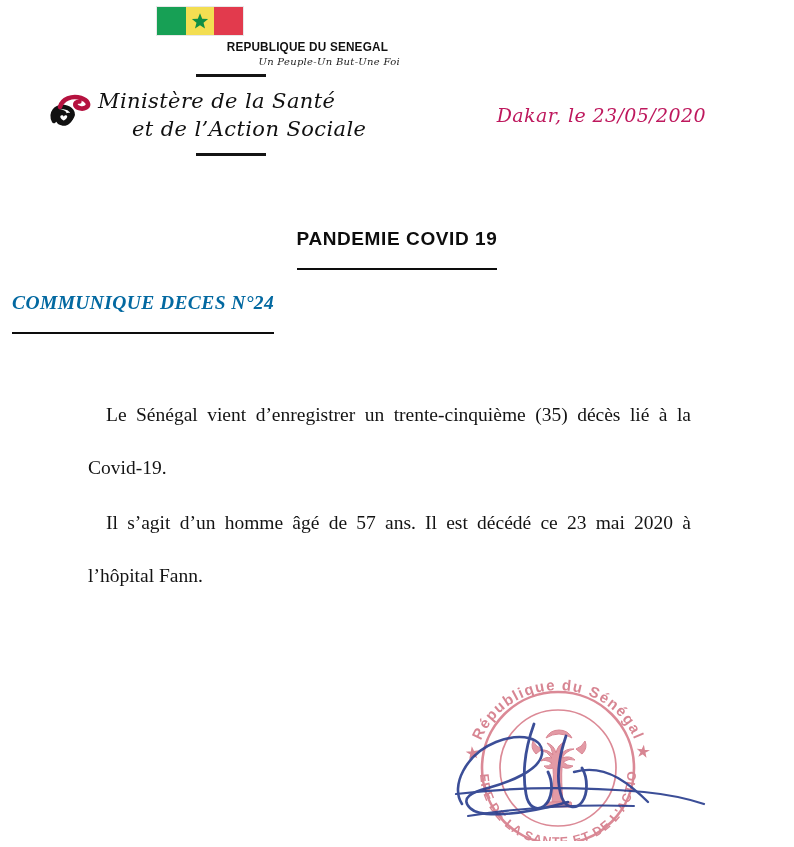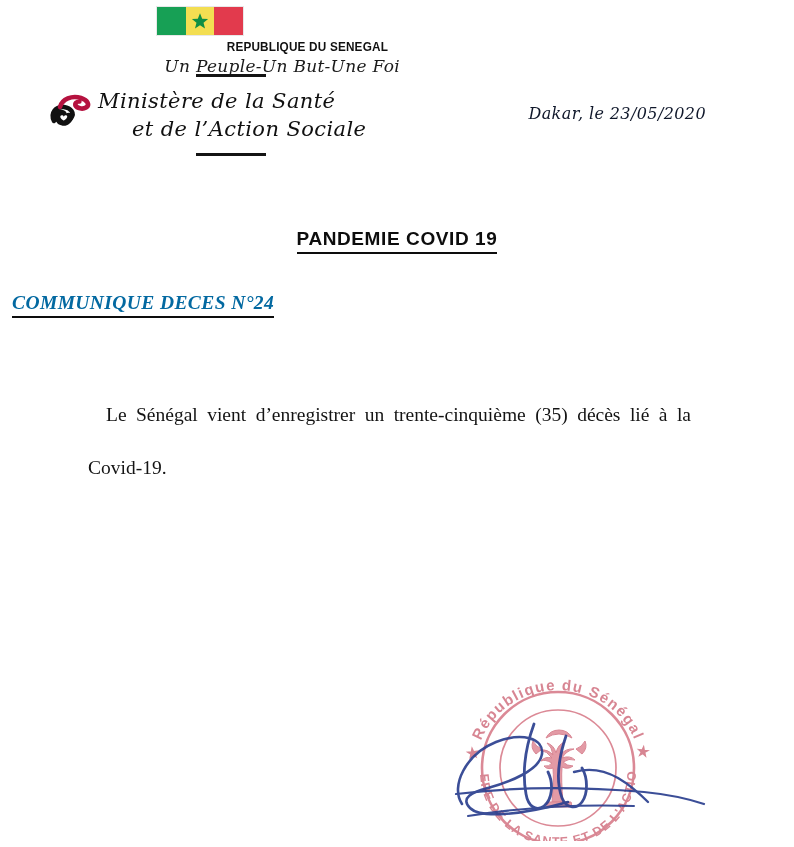--- a/index.html
+++ b/index.html
@@ -57,21 +57,21 @@
     font-weight: bold;
     font-size: 12.5px;
     letter-spacing: 0.2px;
     margin-top: 4px;
     color: #111;
     transform: scaleX(0.94);
   }
   .motto-line {
     font-family: "DejaVu Serif", "Liberation Serif", serif;
     font-style: italic;
-    font-size: 17px;
+    font-size: 10px;
     margin-top: 2px;
     color: #1a1a1a;
     letter-spacing: 0.3px;
   }
 
   
   .ministry-block {
     position: absolute;
     left: 48px;
     top: 74px;
@@ -112,22 +112,22 @@
   }
   .ministry-line-2 { padding-left: 34px; }
 
   
   .date-line {
     position: absolute;
     right: 88px;
     top: 104px;
     font-family: "DejaVu Serif", "Liberation Serif", serif;
     font-style: italic;
-    font-size: 16px;
-    color: #0f172a;
+    font-size: 19px;
+    color: #be185d;
     letter-spacing: 0.4px;
     white-space: nowrap;
   }
 
   
   .title-1 {
     position: absolute;
     left: 0;
     top: 228px;
     width: 794px;
@@ -147,21 +147,21 @@
     font-family: "Liberation Serif", "DejaVu Serif", serif;
     font-weight: bold;
     font-style: italic;
     font-size: 19.5px;
     letter-spacing: 0.4px;
     color: #0369a1;
   }
   .title-ul {
     display: inline-block;
     border-bottom: 2px solid #0d0d0d;
-    padding-bottom: 2px;
+    padding-bottom: 18px;
   }
 
   
   .body-text {
     position: absolute;
     left: 88px;
     top: 388px;
     width: 620px;
   }
   .para {
@@ -241,20 +241,21 @@
 <div class="title-1">
   <span class="title-ul">PANDEMIE COVID 19</span>
 </div>
 
 <div class="title-2">
   <span class="title-ul">COMMUNIQUE DECES N°24</span>
 </div>
 
 <div class="body-text">
   <p class="para">Le Sénégal vient d’enregistrer un trente-cinquième (35) décès lié à la Covid-19.</p>
+  <p class="para">Il s’agit d’un homme âgé de 57 ans. Il est décédé ce 23 mai 2020 à l’hôpital Fann.</p>
 </div>
 
 <div class="stamp-area">
   <svg width="270" height="165" viewBox="0 0 270 165" aria-hidden="true">
     <defs>
       <path id="arcTop" d="M 28 92 A 82 78 0 0 1 192 92"></path>
       <path id="arcBot" d="M 32 96 A 78 74 0 0 0 188 96"></path>
     </defs>
 
     <g opacity="0.82">

